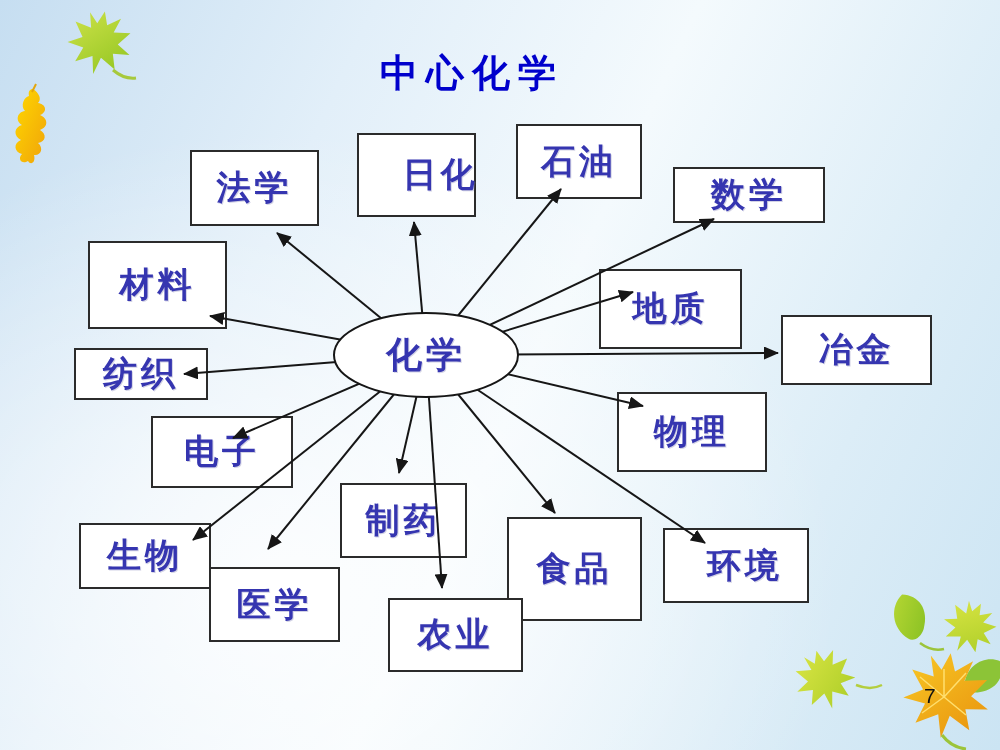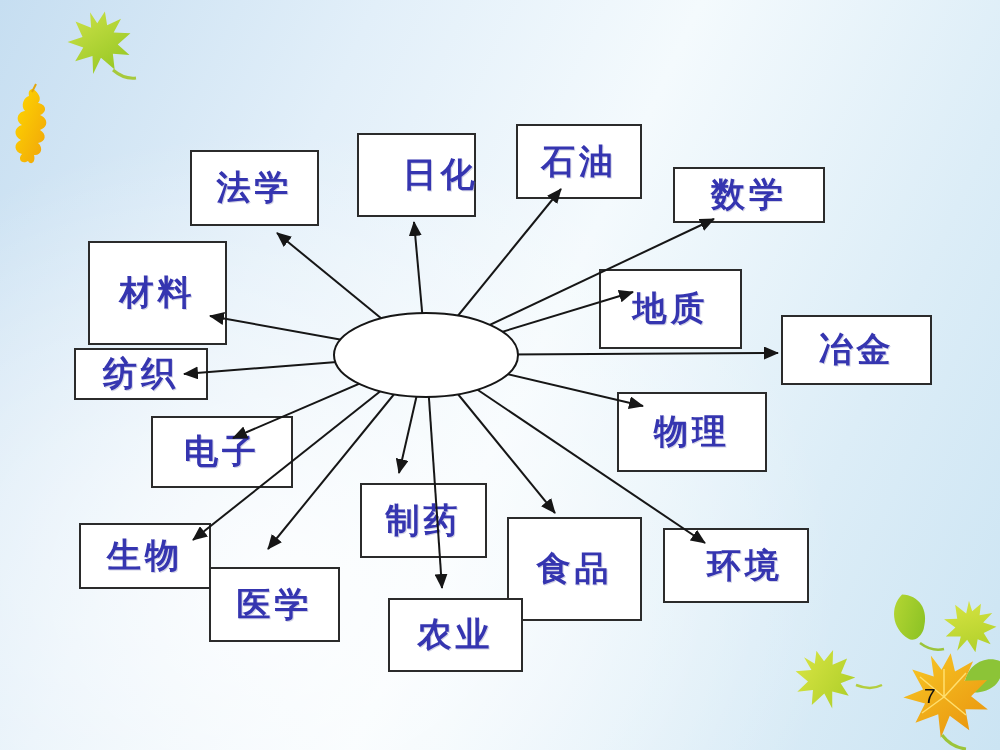--- a/index.html
+++ b/index.html
@@ -100,56 +100,57 @@
     <g>
       <use href="#roundleaf" fill="#8cc437" transform="translate(186,66) scale(0.52) rotate(48 50 50)"></use>
     </g>
     <g>
       <use href="#maple" fill="url(#lgOrange)" transform="translate(126,64) scale(0.97) rotate(8 50 50)"></use>
       <path d="M172 150 C178 158 186 163 196 164" stroke="#9cc43a" stroke-width="3" fill="none"></path>
       <path d="M174 112 L150 92 M174 112 L196 88 M174 112 L174 84 M174 112 L152 128 M174 112 L196 130" stroke="#ffdf6e" stroke-width="1.5" fill="none"></path>
     </g>
   </svg>
 
+  <div class="title">中心化学</div>
 
   <div class="node-layer">
       <div class="node-box" style="left: 190px; top: 150px; width: 129px; height: 76px;">
         <span>法学</span>
       </div>
       <div class="node-box" style="left: 357px; top: 133px; width: 119px; height: 84px; padding-left: 48px;">
         <span>日化</span>
       </div>
       <div class="node-box" style="left: 516px; top: 124px; width: 126px; height: 75px;">
         <span>石油</span>
       </div>
       <div class="node-box" style="left: 673px; top: 167px; width: 152px; height: 56px;">
         <span>数学</span>
       </div>
-      <div class="node-box" style="left: 88px; top: 241px; width: 139px; height: 104px;">
+      <div class="node-box" style="left: 88px; top: 241px; width: 139px; height: 88px;">
         <span>材料</span>
       </div>
       <div class="node-box" style="left: 599px; top: 269px; width: 143px; height: 80px;">
         <span>地质</span>
       </div>
       <div class="node-box" style="left: 781px; top: 315px; width: 151px; height: 70px;">
         <span>冶金</span>
       </div>
       <div class="node-box" style="left: 74px; top: 348px; width: 134px; height: 52px;">
         <span>纺织</span>
       </div>
       <div class="node-box" style="left: 617px; top: 392px; width: 150px; height: 80px;">
         <span>物理</span>
       </div>
       <div class="node-box" style="left: 103px; top: 416px; width: 142px; height: 72px; margin-left: 48px;">
         <span>电子</span>
       </div>
       <div class="node-box" style="left: 79px; top: 523px; width: 132px; height: 66px;">
         <span>生物</span>
       </div>
-      <div class="node-box" style="left: 340px; top: 483px; width: 127px; height: 75px; margin-left: 20px;">
+      <div class="node-box" style="left: 340px; top: 483px; width: 127px; height: 75px;">
         <span>制药</span>
       </div>
       <div class="node-box" style="left: 209px; top: 567px; width: 131px; height: 75px;">
         <span>医学</span>
       </div>
       <div class="node-box" style="left: 507px; top: 517px; width: 135px; height: 104px;">
         <span>食品</span>
       </div>
       <div class="node-box" style="left: 663px; top: 528px; width: 146px; height: 75px; padding-left: 18px;">
         <span>环境</span>
@@ -177,16 +178,17 @@
       <line x1="426" y1="355" x2="233" y2="438" marker-end="url(#arrowhead)"></line>
       <line x1="426" y1="355" x2="193" y2="540" marker-end="url(#arrowhead)"></line>
       <line x1="426" y1="355" x2="399" y2="473" marker-end="url(#arrowhead)"></line>
       <line x1="426" y1="355" x2="268" y2="549" marker-end="url(#arrowhead)"></line>
       <line x1="426" y1="355" x2="555" y2="513" marker-end="url(#arrowhead)"></line>
       <line x1="426" y1="355" x2="705" y2="543" marker-end="url(#arrowhead)"></line>
       <line x1="426" y1="355" x2="442" y2="588" marker-end="url(#arrowhead)"></line>
       <ellipse cx="426" cy="355" rx="92" ry="42"></ellipse>
   </svg>
 
+  <div class="center-label" style="left: 334px; top: 313px; width: 184px; height: 84px;">化学</div>
 
   <div class="page-number">7</div>
 
 </div>
 
 </body></html>

